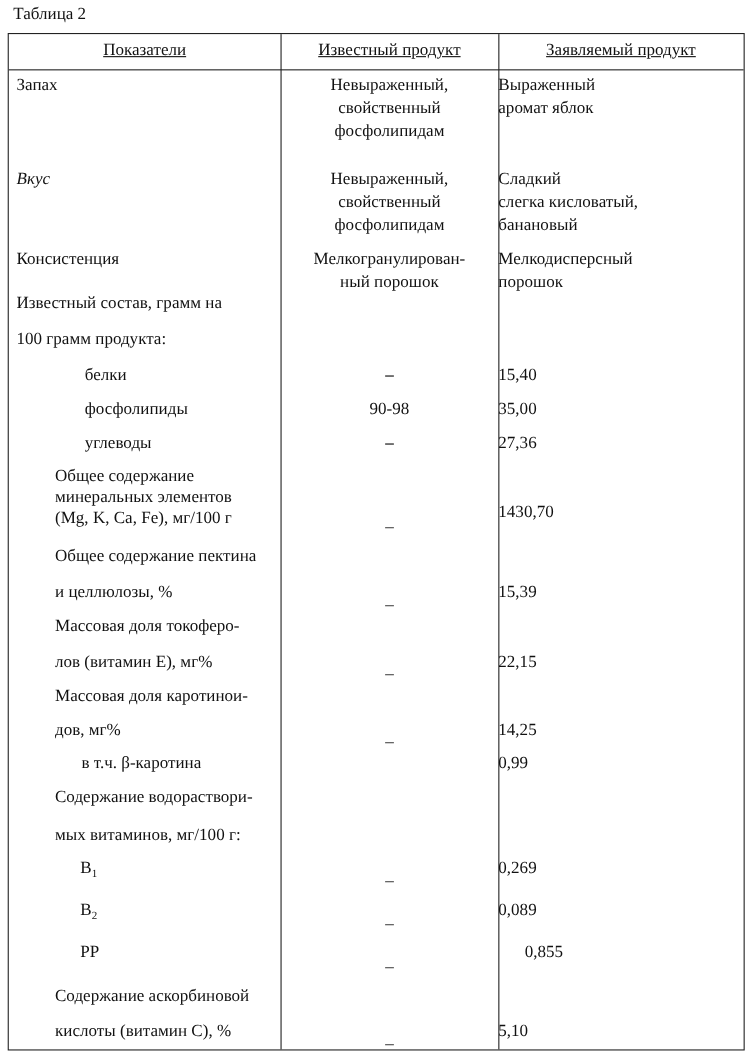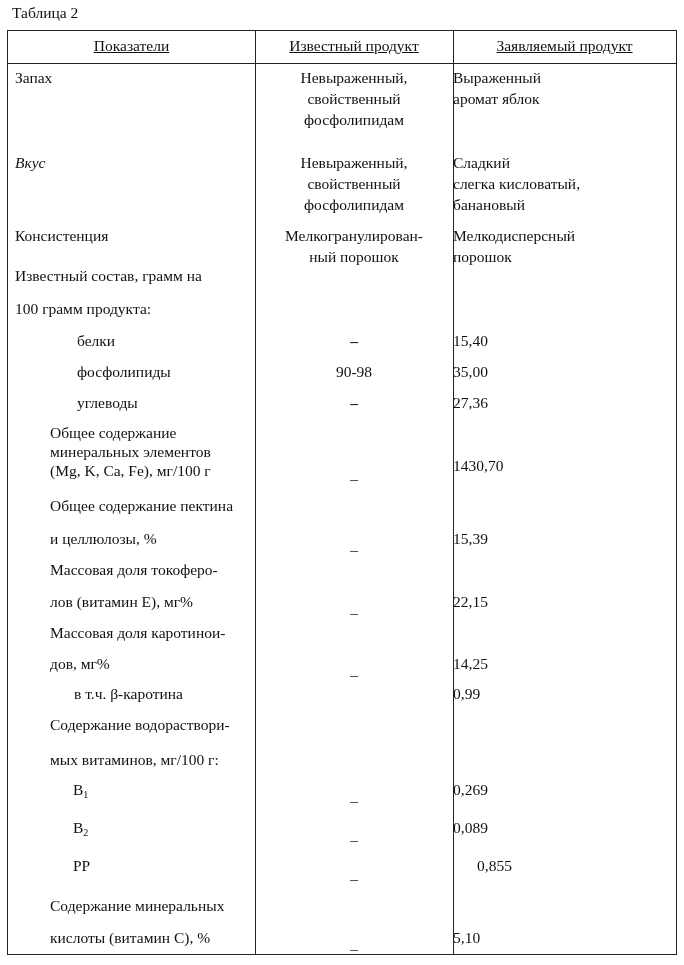--- a/index.html
+++ b/index.html
@@ -104,17 +104,17 @@
   <div class="cell c2" style="top: 748px; white-space: pre-line;">0,269</div>
 
   <div class="cell c0 ind1" style="left: 65px; top: 786px; white-space: pre-line;"><span>B</span><sub>2</sub></div>
   <div class="cell c1" style="top: 793px; white-space: pre-line;">_</div>
   <div class="cell c2" style="top: 786px; white-space: pre-line;">0,089</div>
 
   <div class="cell c0 ind1" style="left: 65px; top: 824px; white-space: pre-line;">PP</div>
   <div class="cell c1" style="top: 832px; white-space: pre-line;">_</div>
   <div class="cell c2" style="top: 824px; white-space: pre-line; margin-left: 24px;">0,855</div>
 
-  <div class="cell c0 ind0b" style="top: 864px; white-space: pre-line;">Содержание минеральных</div>
+  <div class="cell c0 ind0b" style="top: 864px; white-space: pre-line;">Содержание аскорбиновой</div>
   <div class="cell c0 ind0b" style="top: 896px; white-space: pre-line;">кислоты (витамин С), %</div>
   <div class="cell c1" style="top: 902px; white-space: pre-line;">_</div>
   <div class="cell c2" style="top: 896px; white-space: pre-line;">5,10</div>
 </div>
 
 </body></html>

